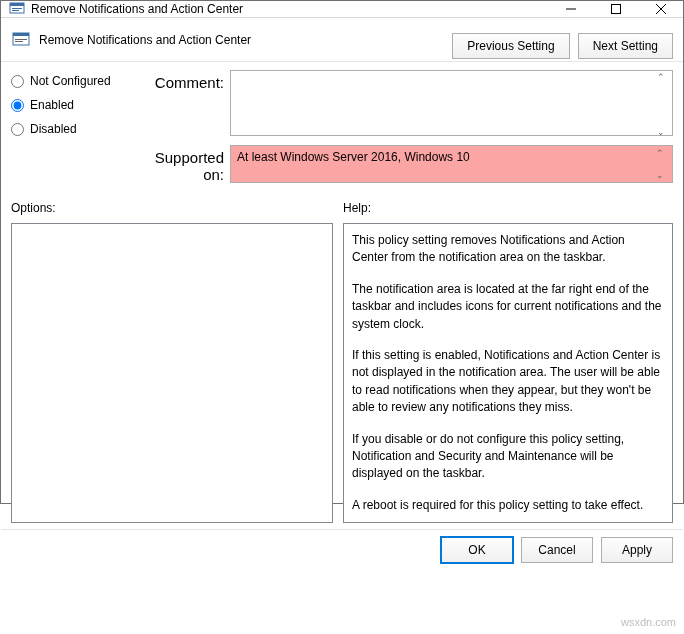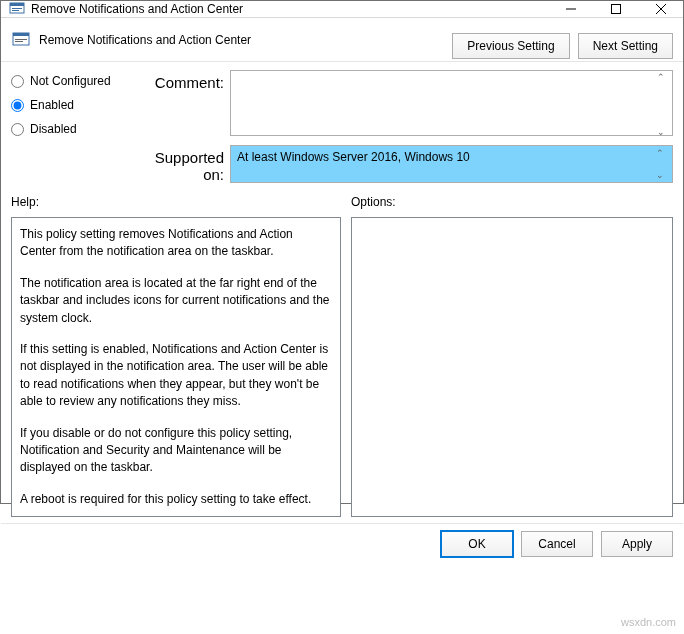--- a/index.html
+++ b/index.html
@@ -71,21 +71,21 @@
     }
     .content {
       flex: 1;
       display: flex;
       flex-direction: column;
       padding: 8px 10px 6px 10px;
     }
     .upper {
       display: flex;
       gap: 8px;
-      margin-bottom: 8px;
+      margin-bottom: 14px;
     }
     .radios {
       width: 120px;
       padding: 4px 0 0 0;
     }
     .radio-row {
       display: flex;
       align-items: center;
       margin-bottom: 10px;
       font-size: 12px;
@@ -116,21 +116,21 @@
       font-size: 12px;
       padding: 2px 4px;
       resize: none;
       background: #fff;
       position: relative;
     }
     .supported-box {
       flex: 1;
       height: 38px;
       border: 1px solid #adadad;
-      background: #7dd3fc;
+      background: #fca5a5;
       padding: 4px 18px 4px 6px;
       font-size: 12px;
       overflow: hidden;
       position: relative;
     }
     .scroll-hint {
       position: absolute;
       right: 2px;
       width: 14px;
       display: flex;
@@ -286,34 +286,34 @@
             <div class="scroll-hint supported-scroll">
                 <span>⌃</span>
                 <span>⌄</span>
               </div>
           </div>
         </div>
       </div>
     </div>
 
     <div class="lower">
+      <div class="pane pane-left">
+        <div class="pane-label">Options:</div>
+        <div class="pane-box"></div>
+      </div>
       <div class="pane">
         <div class="pane-label">Help:</div>
         <div class="pane-box help-text">
           <p>This policy setting removes Notifications and Action Center from the notification area on the taskbar.</p>
           <p>The notification area is located at the far right end of the taskbar and includes icons for current notifications and the system clock.</p>
           <p>If this setting is enabled, Notifications and Action Center is not displayed in the notification area. The user will be able to read notifications when they appear, but they won't be able to review any notifications they miss.</p>
           <p>If you disable or do not configure this policy setting, Notification and Security and Maintenance will be displayed on the taskbar.</p>
           <p>A reboot is required for this policy setting to take effect.</p>
         </div>
       </div>
-      <div class="pane pane-left">
-        <div class="pane-label">Options:</div>
-        <div class="pane-box"></div>
-      </div>
     </div>
 
   </div>
 
   <div class="footer">
     <button class="fbtn primary">OK</button>
     <button class="fbtn">Cancel</button>
     <button class="fbtn">Apply</button>
   </div>
 

